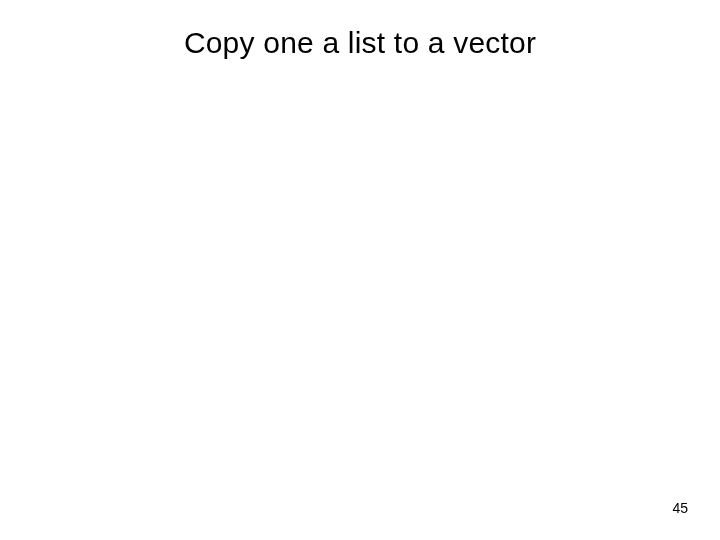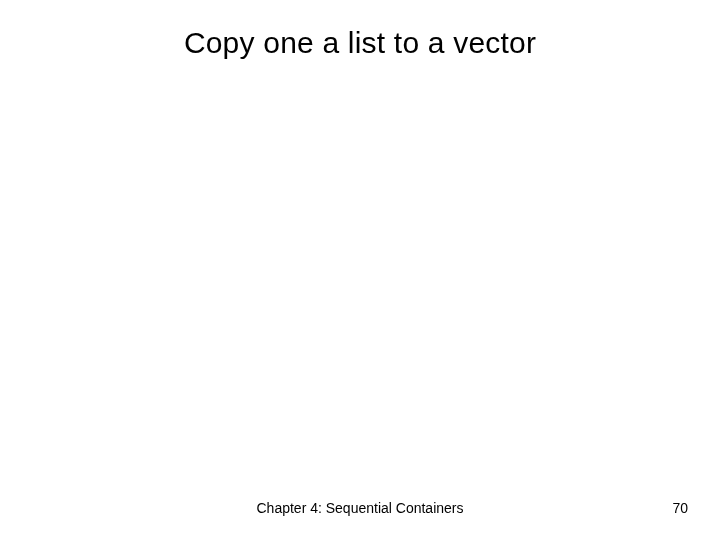--- a/index.html
+++ b/index.html
@@ -57,16 +57,15 @@
     color: #000;
   }
 </style>
 </head>
 <body>
 
 <div class="slide">
   <div class="title">Copy one a list to a vector</div>
 
 
-  <div class="footer-chapter">Chapter 4: Sequential Containers</div>
 
-  <div class="footer-page">70</div>
+  <div class="footer-page">45</div>
 </div>
 
 </body></html>

